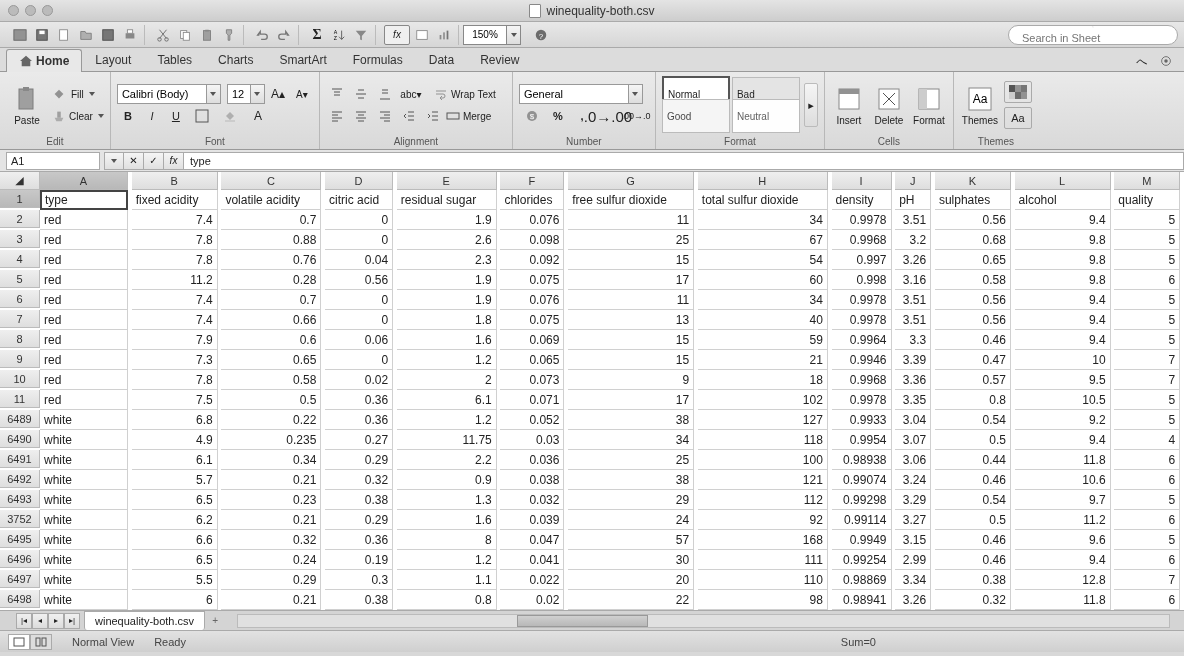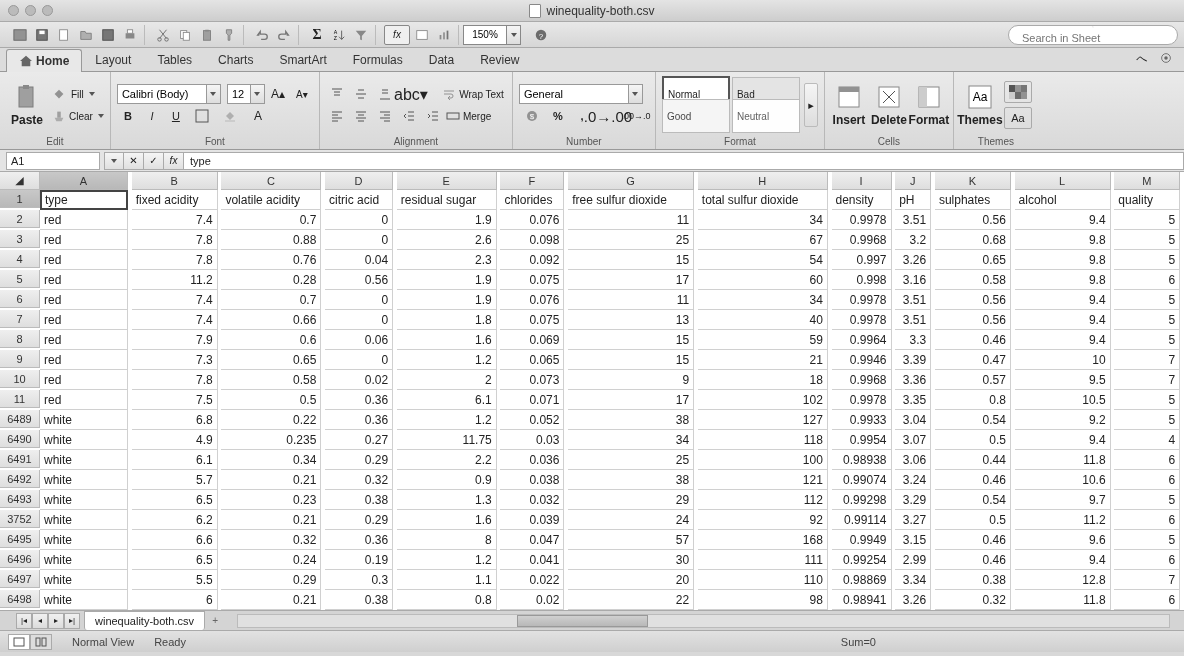--- a/index.html
+++ b/index.html
@@ -17,34 +17,34 @@
 .qat .grp { display:flex; gap:2px; padding:0 4px; border-right:1px solid #bbb; }
 .qbtn { width:20px; height:20px; display:flex; align-items:center; justify-content:center; border-radius:2px; cursor:pointer; }
 .qbtn svg { width:14px; height:14px; }
 .zoom { display:flex; align-items:center; gap:0; height:20px; }
 .zoom input { width:44px; height:20px; border:1px solid #888; font-size:10px; text-align:center; background:#fff; }
 .zoom-dd { width:14px; height:20px; border:1px solid #888; border-left:none; background:linear-gradient(#f5f5f5,#ddd); display:flex; align-items:center; justify-content:center; }
 .search-wrap { margin-left:auto; display:flex; align-items:center; gap:4px; background:#fff; border:1px solid #aaa; border-radius:10px; height:20px; padding:0 6px; width:170px;flex-direction:column; }
 .search-wrap input { border:none; outline:none; font-size:11px; flex:1; background:transparent; }
 
 
-.ribbon-tabs { height:24px; background:#dcdcdc; display:flex; align-items:flex-start; padding-left:6px; border-bottom:1px solid #999; position:relative; }
+.ribbon-tabs { height:24px; background:#dcdcdc; display:flex; align-items:flex-end; padding-left:6px; border-bottom:1px solid #999; position:relative; }
 .rtab { padding:4px 12px 4px 12px; font-size:12px; color:#333; cursor:pointer; border:1px solid transparent; border-bottom:none; border-radius:3px 3px 0 0; }
 .rtab.active { background:#e8e8e8; border-color:#999; position:relative; top:1px; font-weight:bold; }
 .home-ic { width:14px; height:12px; display:inline-block; vertical-align:-2px; margin-right:3px; }
 .tab-right { margin-left:auto; padding-right:8px; display:flex; gap:4px; align-items:center; }
 
 
 .ribbon { height:78px; background:linear-gradient(#eaeaea,#d9d9d9); border-bottom:1px solid #999; display:flex; }
 .rgroup { display:flex; flex-direction:column; border-right:1px solid #b8b8b8; padding:2px 6px 0 6px; }
 .rgroup-body { flex:1; display:flex; align-items:center; gap:4px; }
 .rgroup-label { font-size:10px; color:#555; text-align:center; padding-bottom:2px; }
 .bigbtn { width:42px; display:flex; flex-direction:column; align-items:center; justify-content:center; gap:2px; cursor:pointer; height:62px; border-radius:2px; }
 .bigbtn .ico { width:28px; height:28px; }
-.bigbtn .lbl { font-size:12px; text-align:right;font-weight:bold; }
+.bigbtn .lbl { font-size:10px; text-align:right; }
 .stack { display:flex; flex-direction:column; gap:2px; }
 .stack .srow { display:flex; gap:2px; align-items:center; height:20px; }
 .mini { width:22px; height:20px; display:flex; align-items:center; justify-content:center; cursor:pointer; border-radius:2px; }
 .mini.w { width:26px; }
 .combo { display:flex; align-items:center; }
 .combo input { height:20px; border:1px solid #999; font-size:11px; padding:0 4px; background:#fff; }
 .combo .dd { width:14px; height:20px; border:1px solid #999; border-left:none; background:linear-gradient(#f5f5f5,#ddd); display:flex; align-items:center; justify-content:center; cursor:pointer; }
 .styles-gal { display:flex; gap:4px; }
 .style-cell { width:68px; height:32px; border:1px solid #bbb; background:#fff; display:flex; align-items:center; padding:16px 4px; font-size:10px; cursor:pointer; }
 .cf-arrow { width:14px; height:44px; border:1px solid #bbb; background:linear-gradient(#f5f5f5,#ddd); display:flex; align-items:center; justify-content:center; cursor:pointer; border-radius:2px; }
@@ -348,22 +348,22 @@
           <span class="mini">
               <svg width="12" height="12">
                 <path d="M3 2h6M1 6h10M3 10h6" stroke="#555"></path>
               </svg>
             </span>
           <span class="mini">
               <svg width="12" height="12">
                 <path d="M3 2h6M3 5h6M1 11h10" stroke="#555"></path>
               </svg>
             </span>
-          <span class="mini w" style="font-size:16px">abc▾</span>
-          <span class="mini" style="width:78px;justify-content:flex-end;gap:3px">
+          <span class="mini w" style="font-size:10px">abc▾</span>
+          <span class="mini" style="width:78px;justify-content:center;gap:3px">
               <svg width="14" height="14" viewBox="0 0 14 14">
                 <path d="M2 4h10M2 7h7a2 2 0 010 4H6m0 0l2-2m-2 2l2 2" stroke="#5a5" fill="none"></path>
               </svg>
               <span style="font-size:10px">Wrap Text</span>
             </span>
         </div>
         <div class="srow">
           <span class="mini">
               <svg width="12" height="12">
                 <path d="M1 2h10M1 5h6M1 8h10M1 11h6" stroke="#555"></path>

